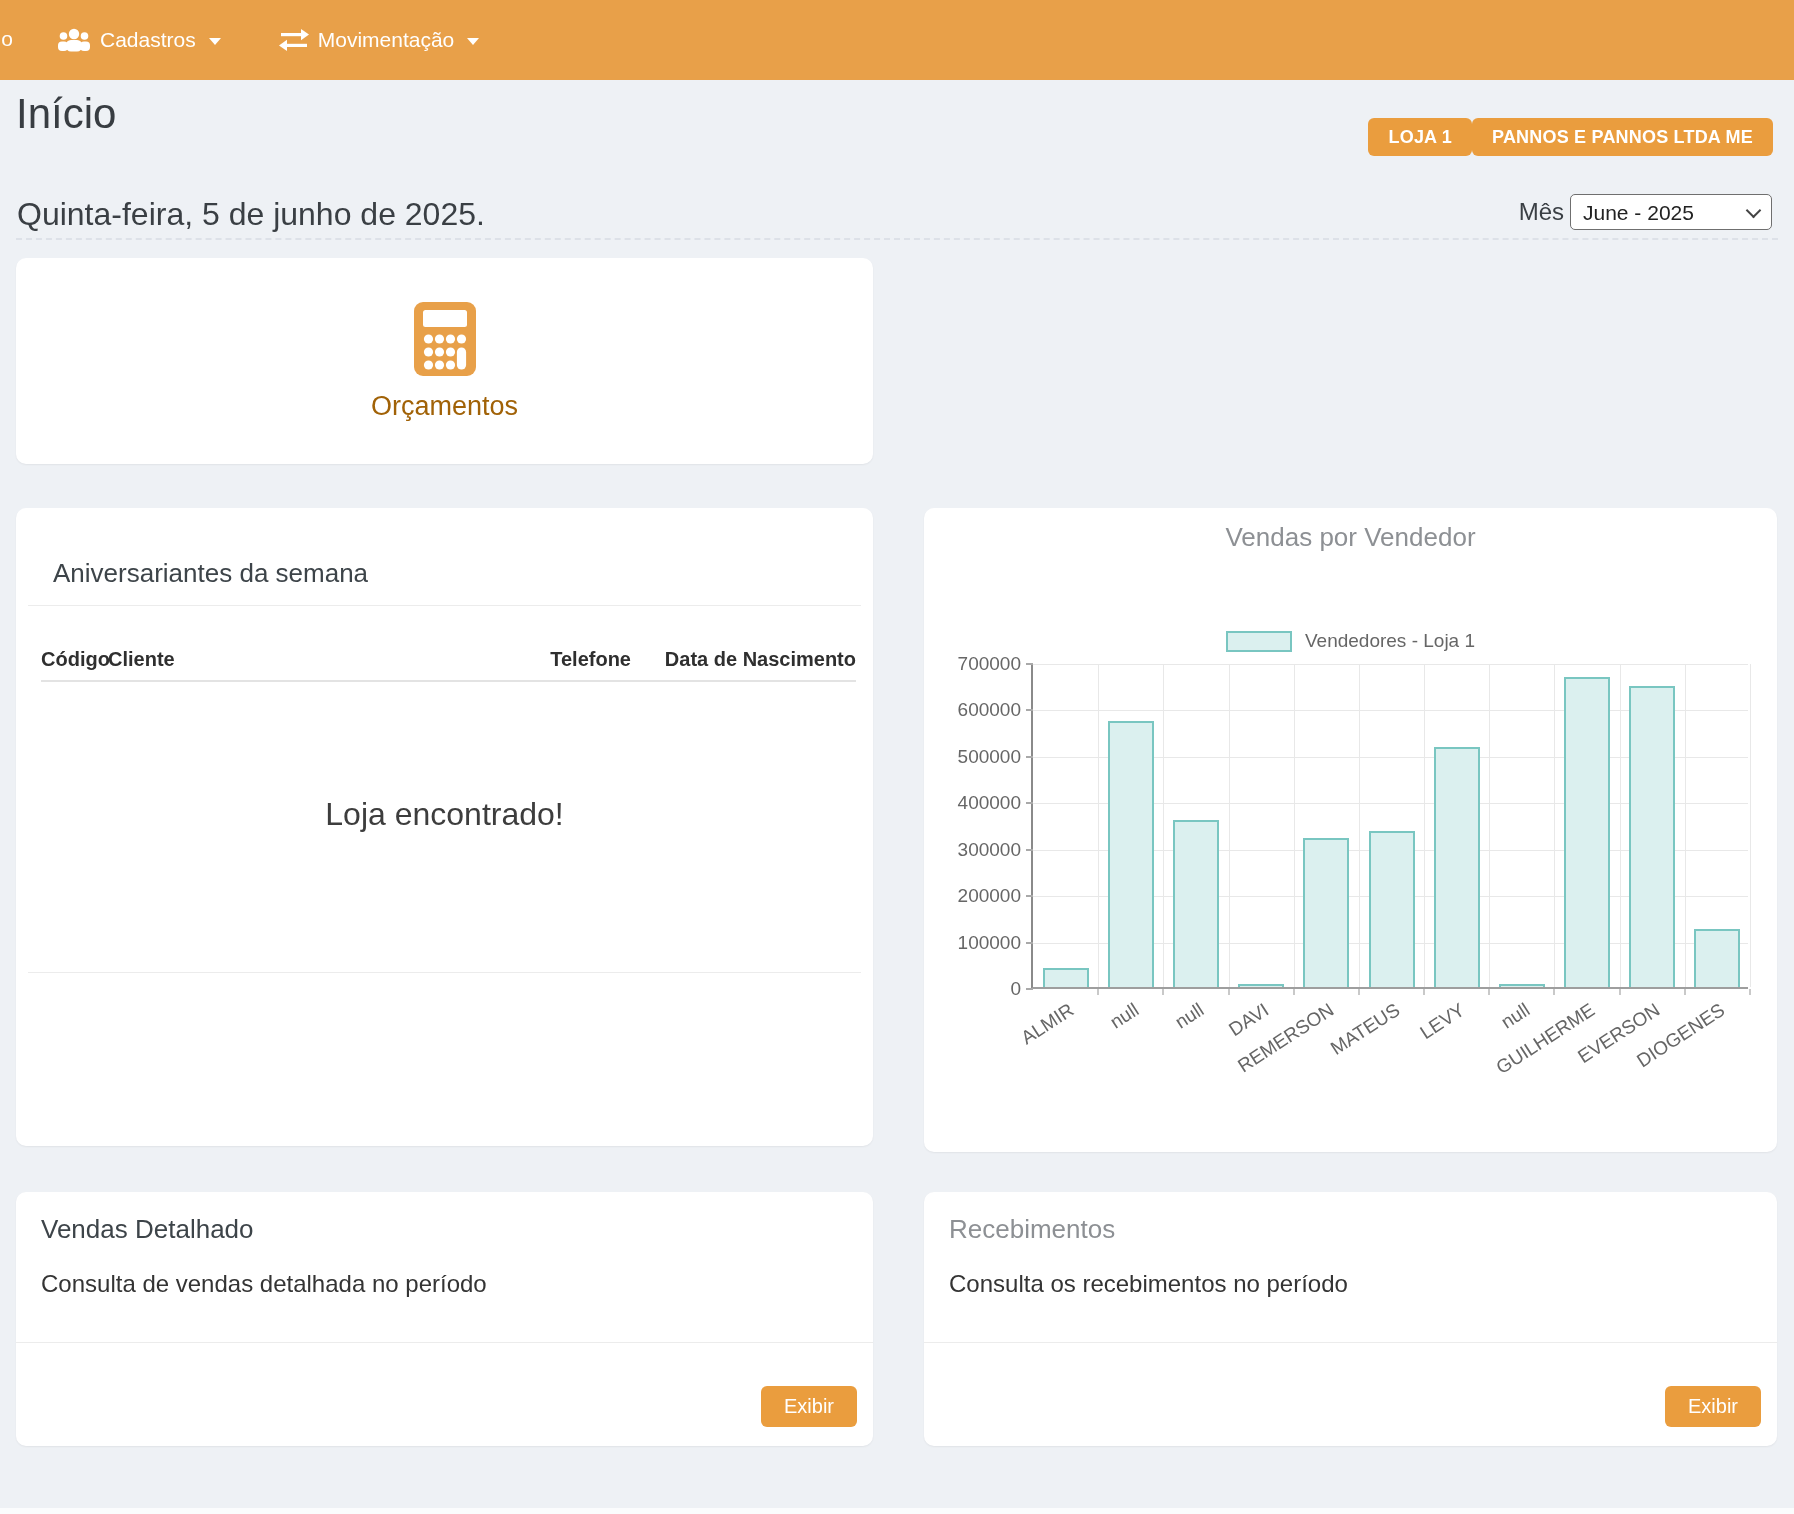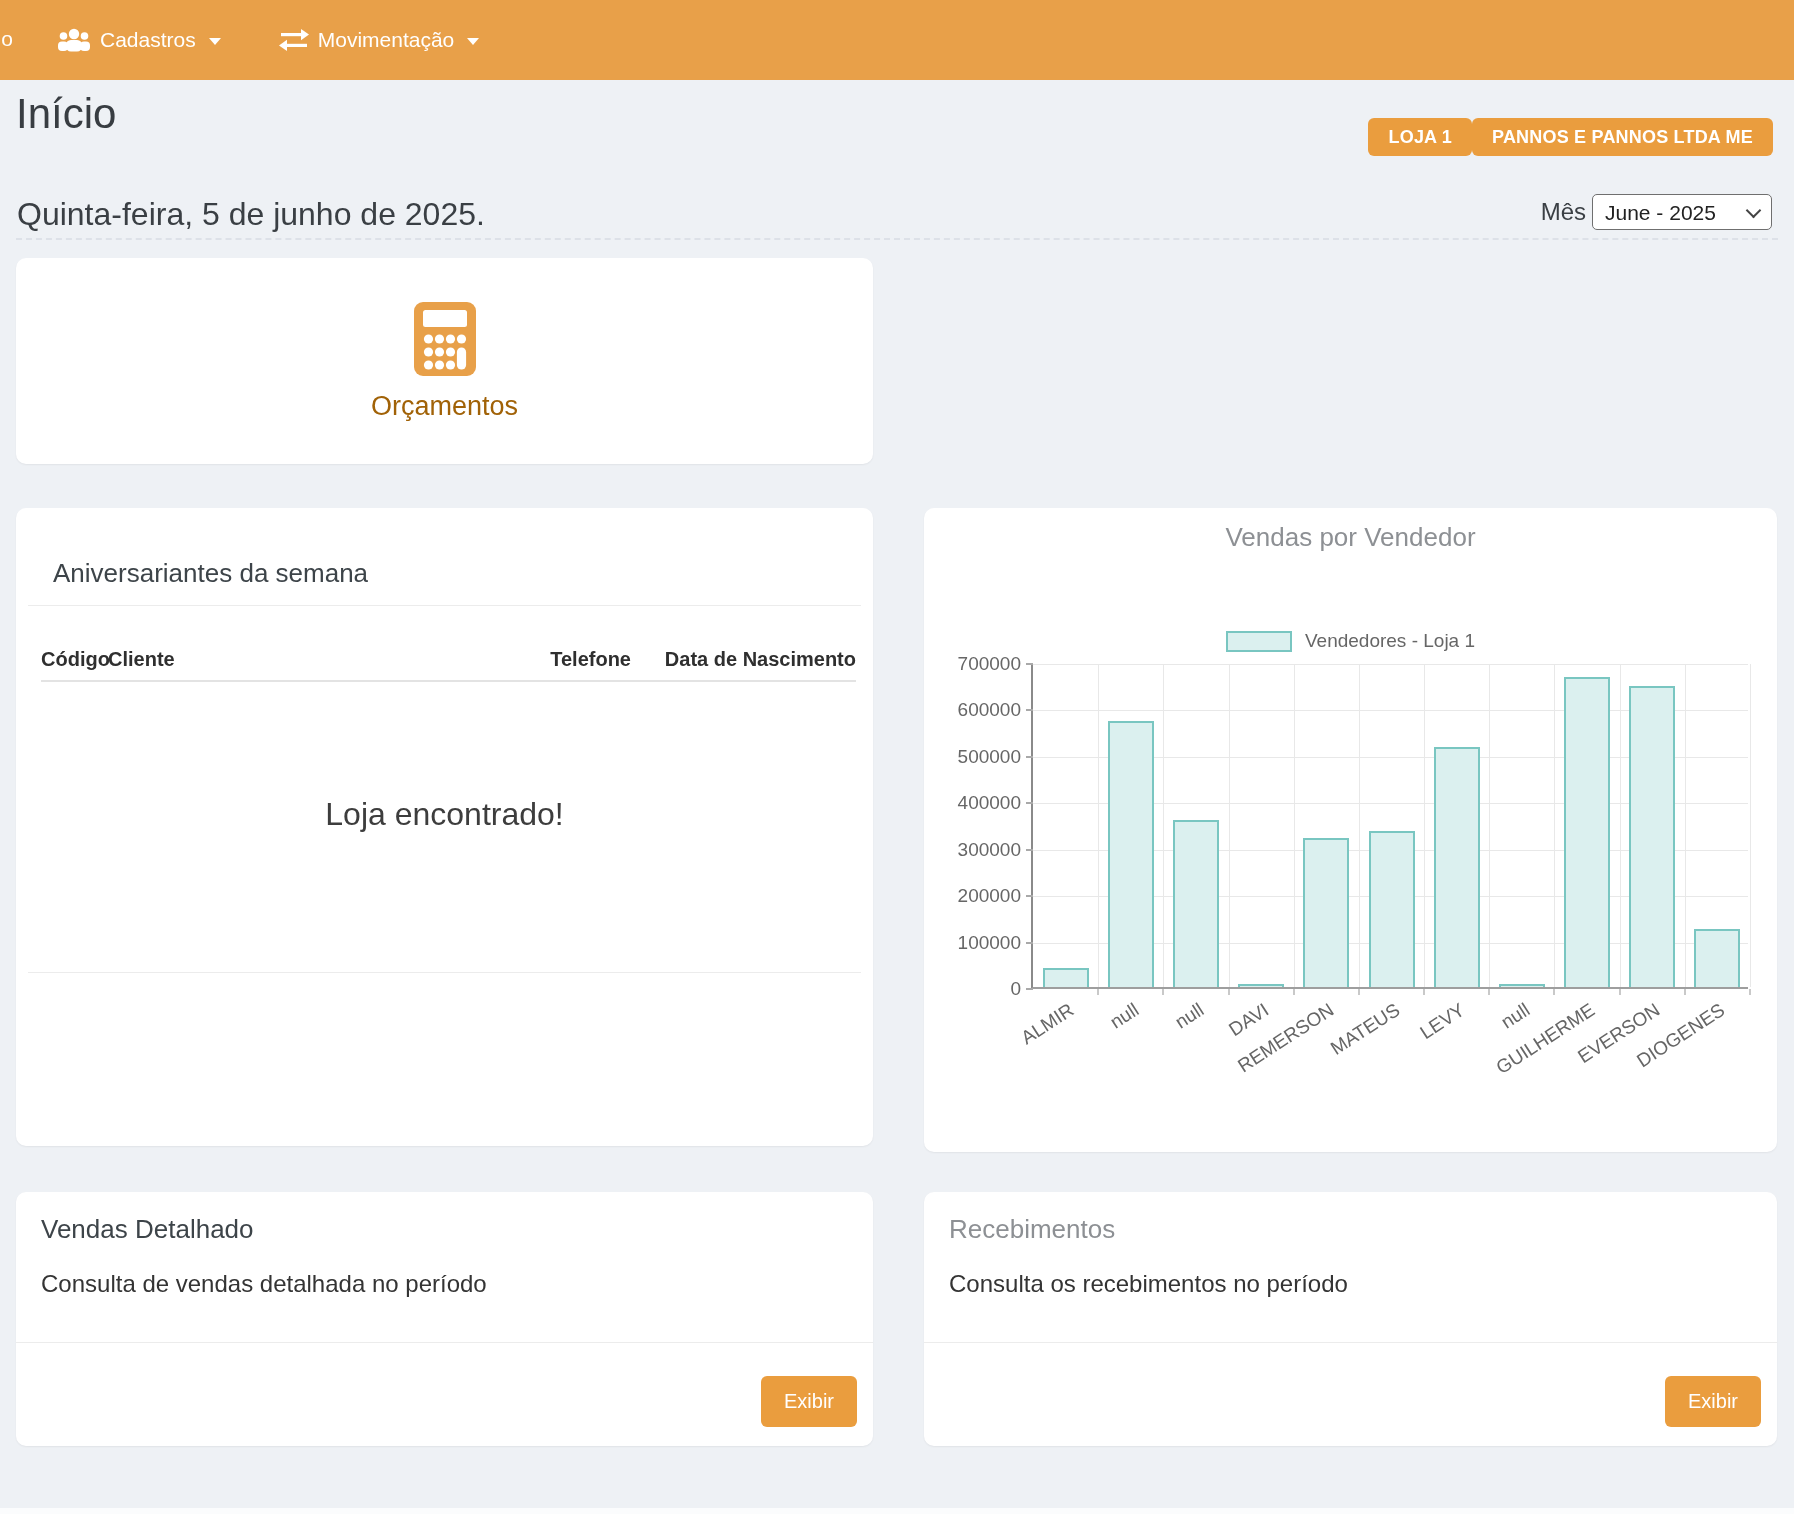--- a/index.html
+++ b/index.html
@@ -49,21 +49,21 @@
     border:none; border-radius:6px; height:38px; padding:0 20px;
     display:flex; align-items:center; cursor:pointer; letter-spacing:.2px;
   }
 
   .date-text{position:absolute; left:17px; top:196px; font-size:32px; color:#3a3f44;}
   .month-group{position:absolute; right:22px; top:194px; display:flex; align-items:center; gap:6px;}
   .month-label{font-size:24px; color:#3a3f44;}
   .select-wrap{position:relative;}
   .month-select{
     -webkit-appearance:none; appearance:none;
-    width:180px; height:36px; border:1px solid #6f6f6f; border-radius:5px;
+    width:202px; height:36px; border:1px solid #6f6f6f; border-radius:5px;
     background:#fff; font-size:21px; color:#222; padding:0 36px 0 12px;
     font-family:"Liberation Sans", sans-serif;
   }
   .chev{
     position:absolute; right:13px; top:11px; width:11px; height:11px;
     border-right:2.5px solid #444; border-bottom:2.5px solid #444;
     transform:rotate(45deg); pointer-events:none;
   }
   .dashed-sep{position:absolute; left:16px; right:16px; top:238px; border-top:2px dashed #dde1e8;}
 
@@ -116,21 +116,21 @@
   }
 
   .card-vendas{left:16px; top:1192px; width:857px; height:254px;}
   .card-receb{left:924px; top:1192px; width:853px; height:254px;}
   .panel-title{position:absolute; left:25px; top:22px; font-size:26px;}
   .panel-title.dark{color:var(--dark-text);}
   .panel-title.gray{color:var(--gray-title);}
   .panel-desc{position:absolute; left:25px; top:78px; font-size:24px; color:#343434;}
   .panel-div{position:absolute; left:0; right:0; top:150px; border-top:1px solid #ececec;}
   .exibir-btn{
-    position:absolute; right:16px; bottom:19px; height:51px; padding:0 23px;
+    position:absolute; right:16px; bottom:19px; height:41px; padding:0 23px;
     background:var(--orange-btn); color:#fff; border:none; border-radius:6px;
     font-size:20px; font-family:"Liberation Sans", sans-serif; cursor:pointer;
   }
   .bottom-strip{position:absolute; left:0; bottom:0; width:100%; height:6px; background:#fbfcfd;}
 </style>
 </head>
 <body>
 
 <div class="page">
 

